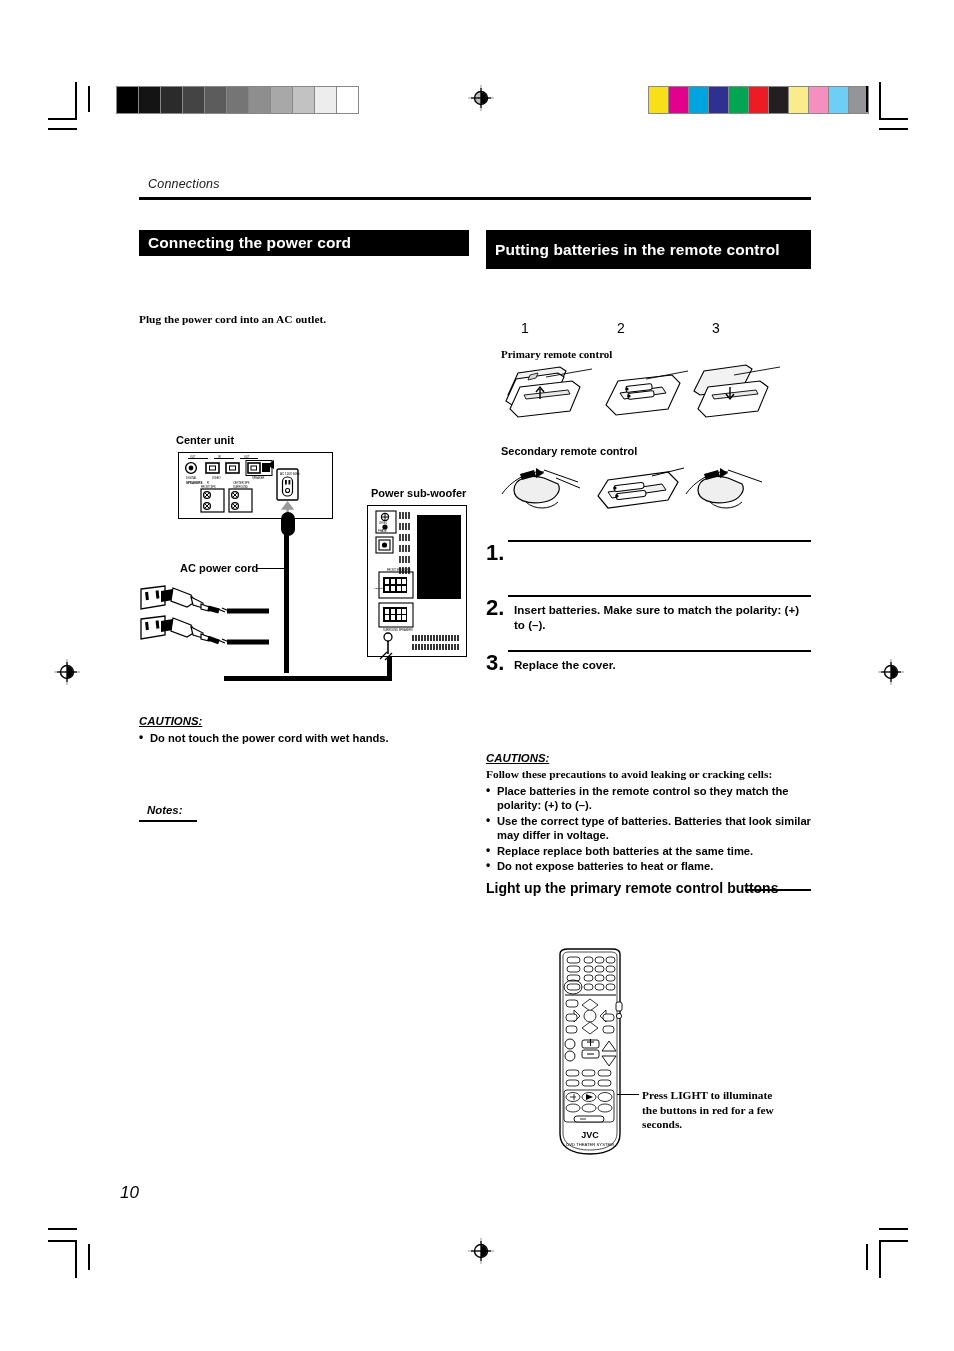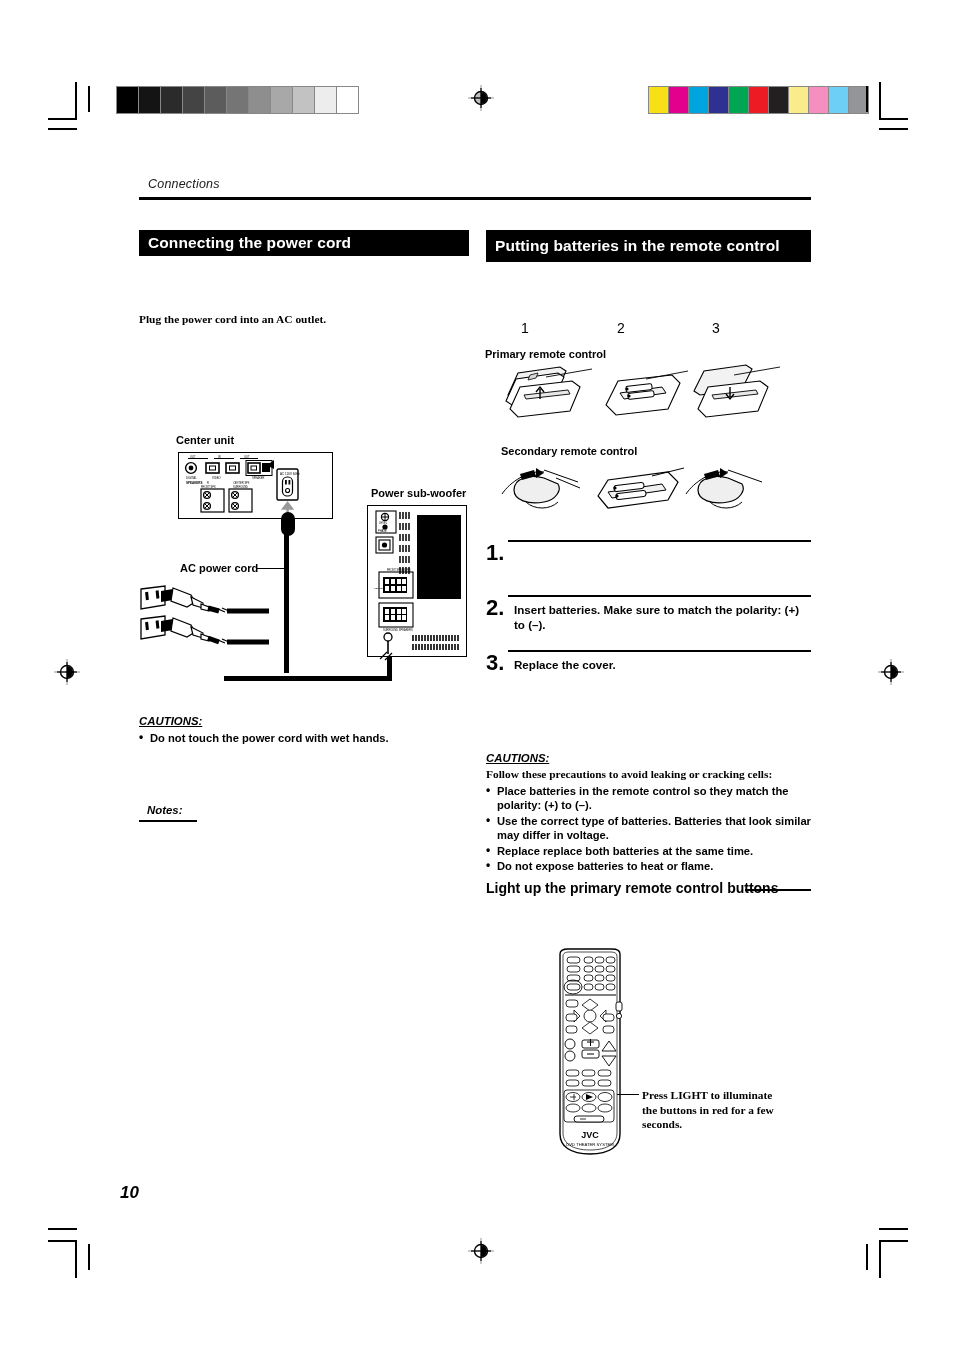--- a/index.html
+++ b/index.html
@@ -43,21 +43,21 @@
   .step{position:absolute;left:0;right:0;}
   .step .srule{position:absolute;left:22px;right:0;top:0;height:1.5px;background:#000;}
   .step .num{position:absolute;left:0;top:2px;font-weight:bold;font-size:22px;
              line-height:22px;font-family:"Liberation Sans",sans-serif;}
   .step .stxt{position:absolute;left:28px;right:4px;top:7px;font-weight:bold;
               font-size:11.6px;line-height:15px;}
 
   .subhead{font-weight:bold;font-size:14px;}
   .hrule{position:absolute;height:1.6px;background:#000;}
 
-  .pagenum{font-weight:bold;font-style:italic;font-size:17px;}
+  .pagenum{font-weight:normal;font-style:italic;font-size:17px;}
 
   
   .box{position:absolute;border:1.6px solid #000;box-sizing:border-box;background:#fff;}
   .kline{position:absolute;background:#000;}
   svg{display:block;overflow:visible;}
 </style>
 </head>
 <body>
 
 <div class="crop abs" style="left:75px;top:82px;width:1.6px;height:38px;"></div>
@@ -368,27 +368,27 @@
   </svg>
 </div>
 
 <div class="abs cautionhead" style="left:139px;top:715px;">CAUTIONS:</div>
 <ul class="blist abs" style="left:139px;top:731px;width:322px;">
   <li>Do not touch the power cord with wet hands.</li>
 </ul>
 <div class="abs noteshead" style="left:147px;top:804px;font-style:italic;">Notes:</div>
 <div class="notesrule" style="left:139px;top:820px;width:58px;"></div>
 
-<div class="banner" style="left:486px;top:230px;width:325px;height:32px;">Putting batteries in the remote control</div>
+<div class="banner" style="left:486px;top:230px;width:325px;height:39px;">Putting batteries in the remote control</div>
 
 <div class="abs" style="left:521px;top:320px;font-size:14px;">1</div>
 <div class="abs" style="left:617px;top:320px;font-size:14px;">2</div>
 <div class="abs" style="left:712px;top:320px;font-size:14px;">3</div>
 
-<div class="abs lbl" style="left:485px;top:348px;">Primary remote control</div>
+<div class="abs lbl" style="left:501px;top:348px;font-family:Liberation Serif, serif;">Primary remote control</div>
 
 <div class="abs" style="left:500px;top:365px;">
 <svg width="100" height="62" viewBox="0 0 100 62">
   <g fill="#f2f2f2" stroke="#000" stroke-width="1.1">
     <path d="M8 30 L18 8 L60 2 L66 6 L56 28 L14 34 Z"></path>
     <path d="M6 36 L16 14 L58 8 L64 12 L54 34 L12 40 Z" fill="#fff"></path>
     <path d="M10 44 L20 22 L72 16 L80 22 L70 46 L18 52 Z" fill="#fff"></path>
   </g>
   <path d="M24 30 L68 25 L70 29 L26 34 Z" fill="#e8e8e8" stroke="#000" stroke-width="0.9"></path>
   <path d="M40 34 L40 24 M36 27 L40 22 L44 27" stroke="#000" stroke-width="1.4" fill="none"></path>

